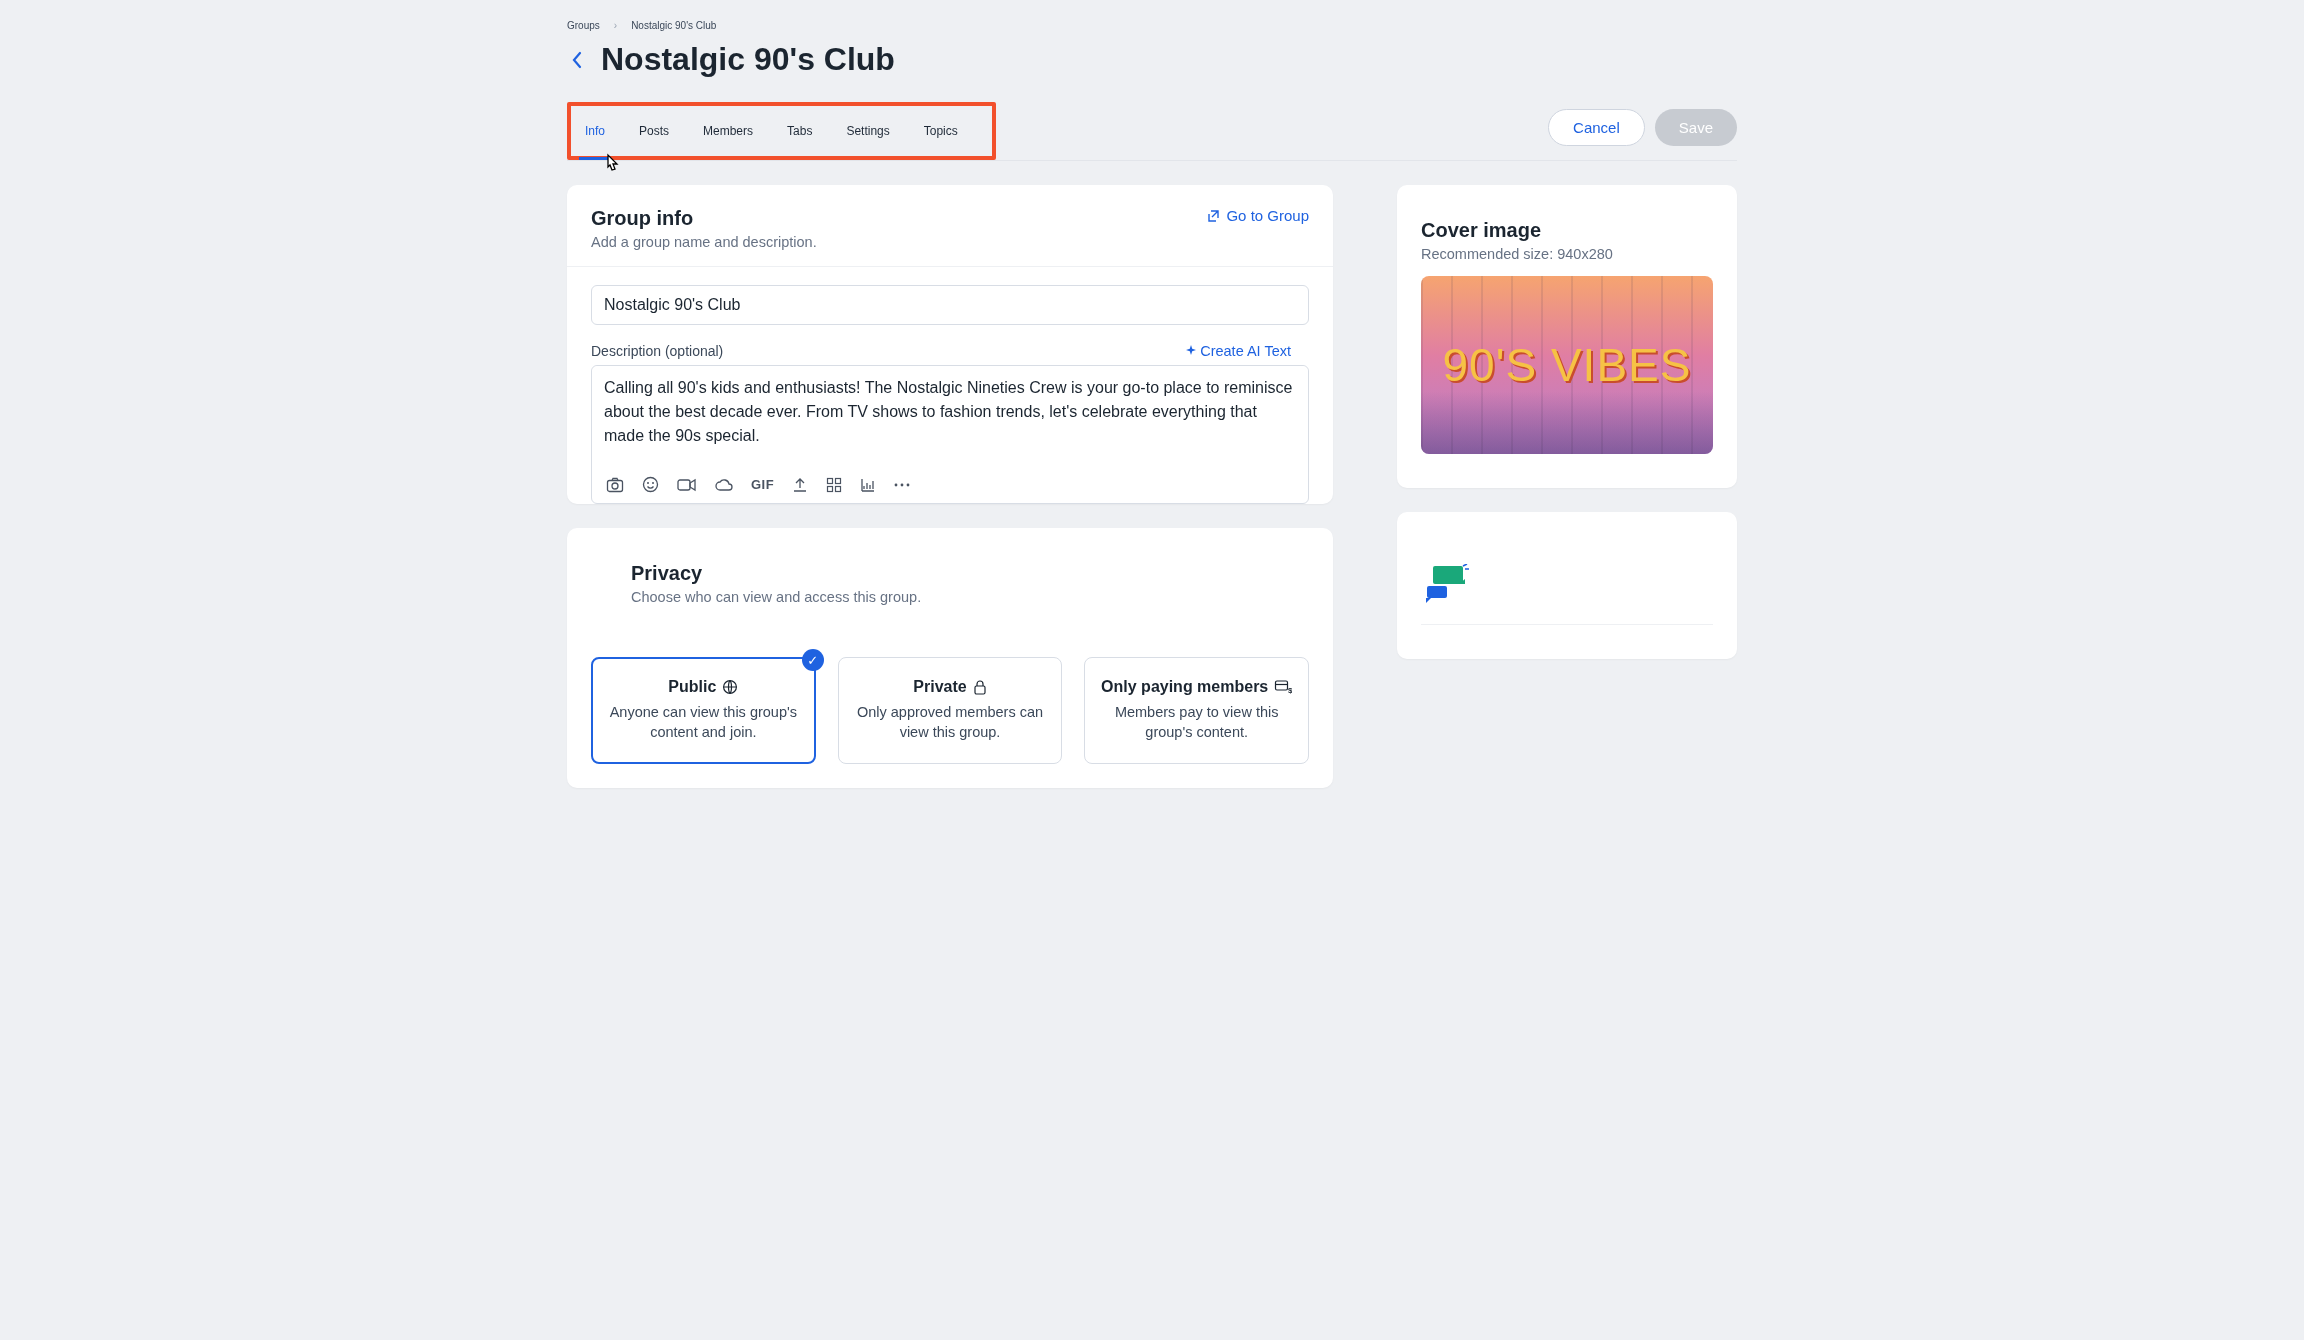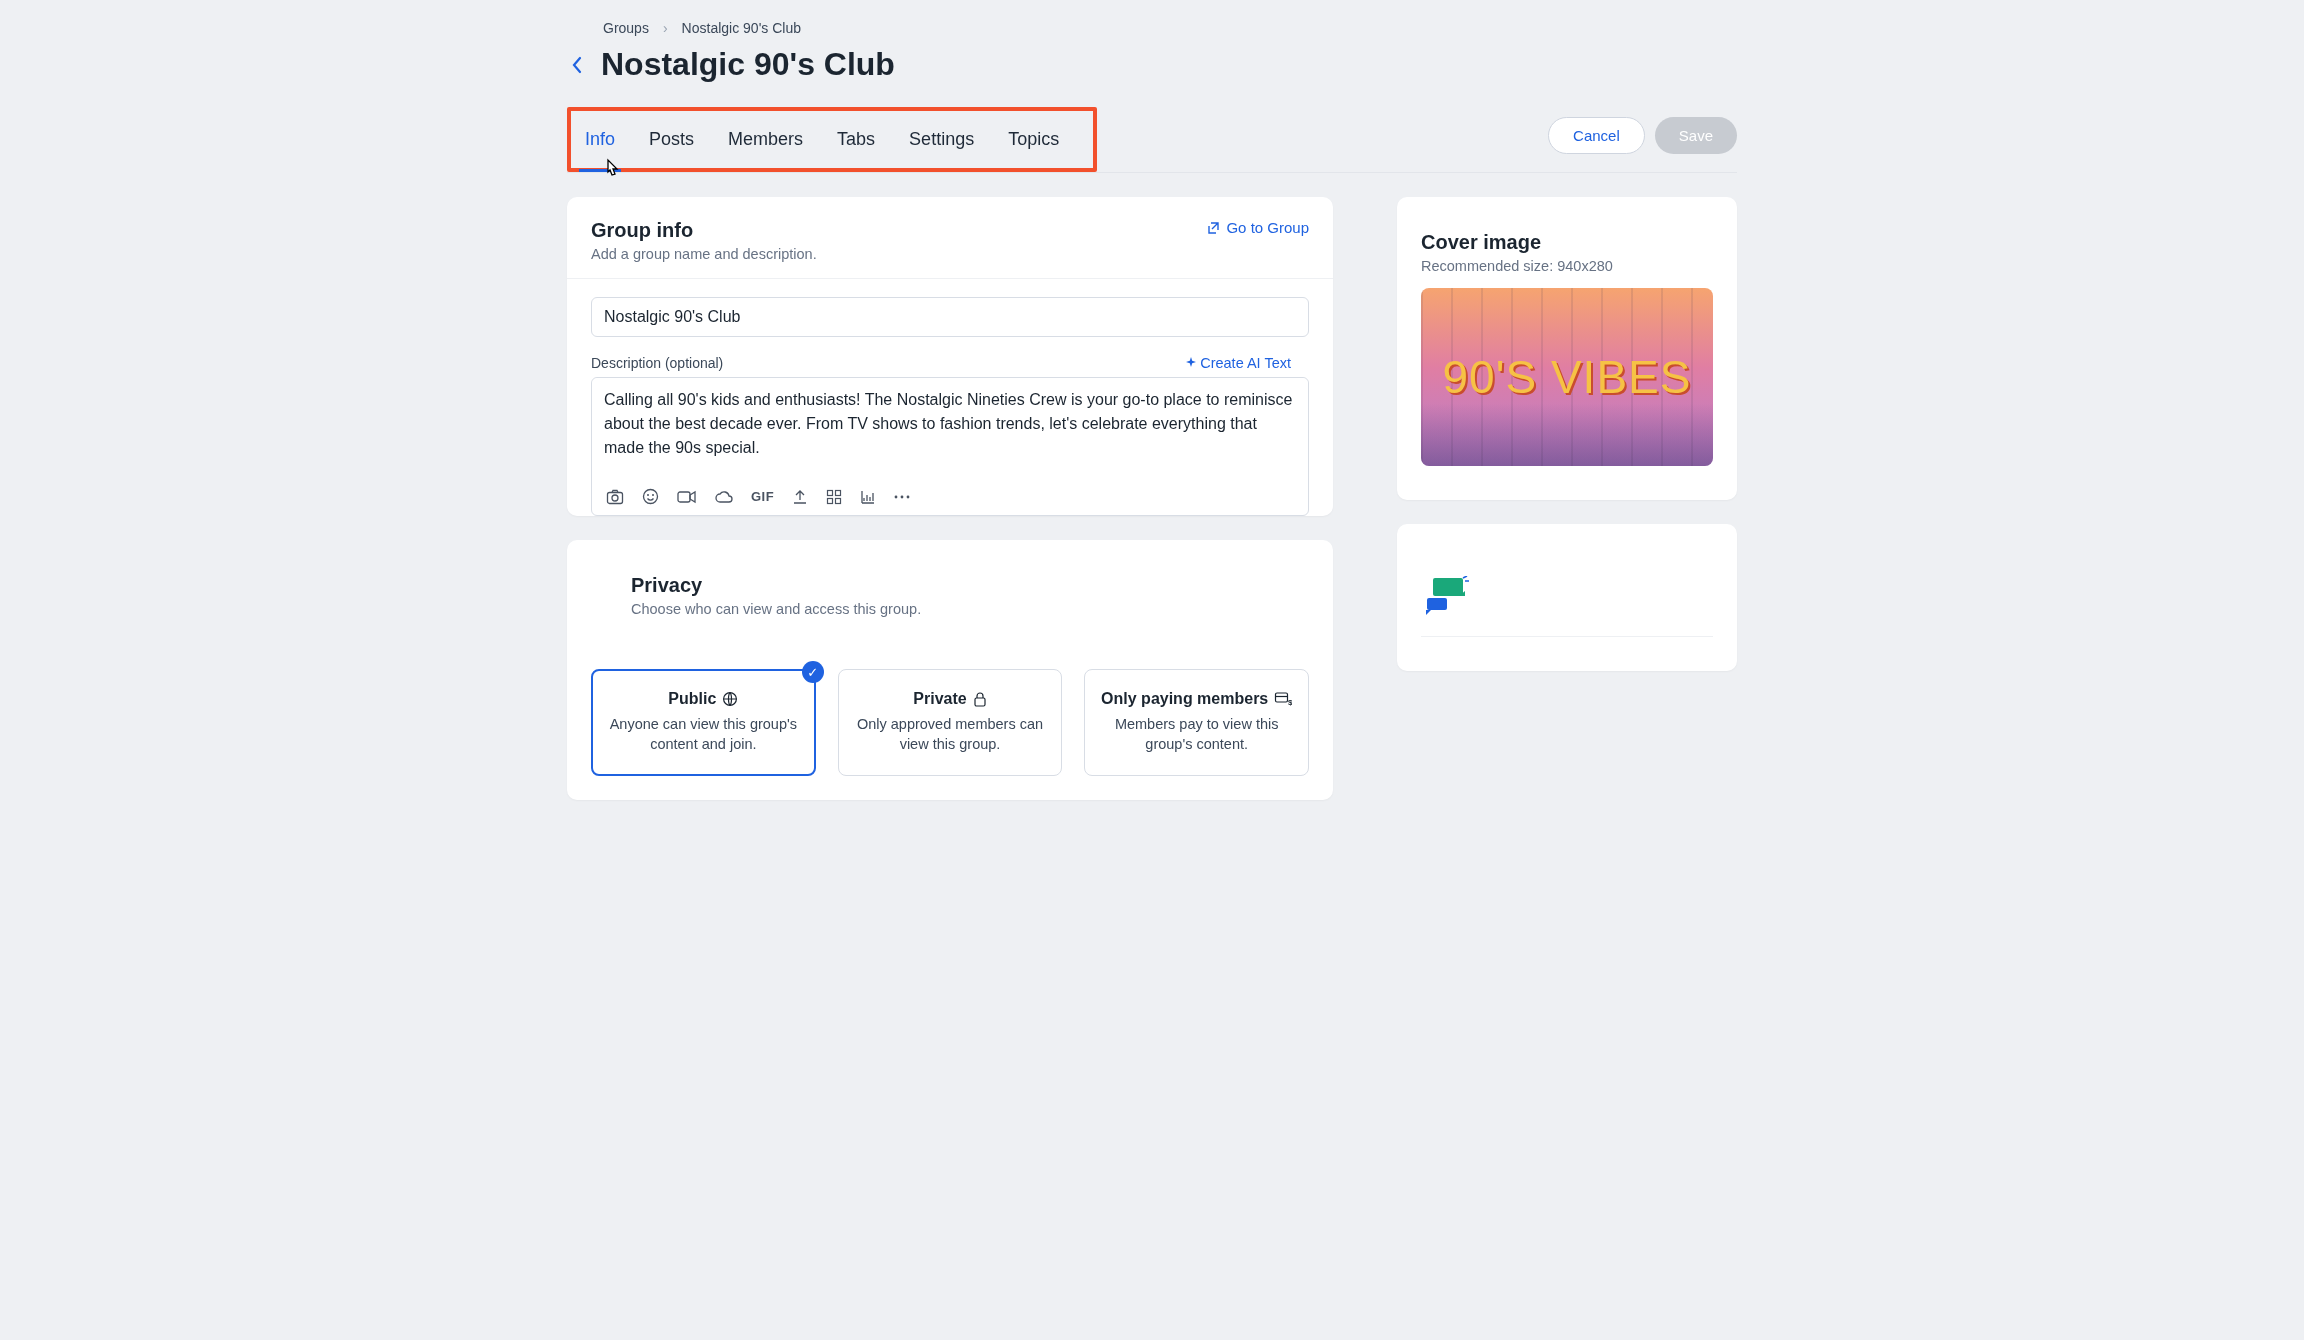--- a/index.html
+++ b/index.html
@@ -11,24 +11,23 @@
   }
   .page {
     max-width: 1210px;
     margin: 0 auto;
     padding: 20px 20px 40px 20px;
   }
   .crumbs {
     display: flex;
     align-items: center;
     gap: 14px;
-    font-size: 14px;
+    font-size: 10px;
     color: #3b4859;
     margin-bottom: 10px;
-    margin-left: 36px;
   }
   .crumbs .chev { color: #9aa4b2; }
   .titlebar {
     display: flex;
     align-items: center;
     gap: 14px;
     margin-bottom: 24px;
   }
   .titlebar .back {
     color: #1f62e0;
@@ -47,21 +46,21 @@
   }
   .tabs {
     display: flex;
     gap: 34px;
     position: relative;
     border: 4px solid #f2502c;
     padding: 18px 34px 18px 14px;
     border-radius: 2px;
   }
   .tab {
-    font-size: 18px;
+    font-size: 12px;
     color: #1f2a38;
     cursor: pointer;
   }
   .tab.active {
     color: #1f62e0;
     position: relative;
   }
   .tab.active::after {
     content: "";
     position: absolute;

